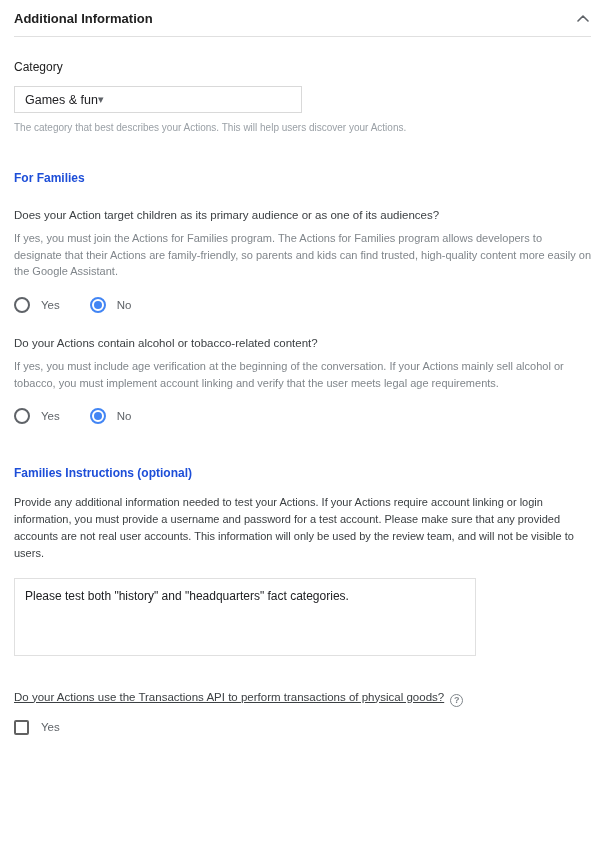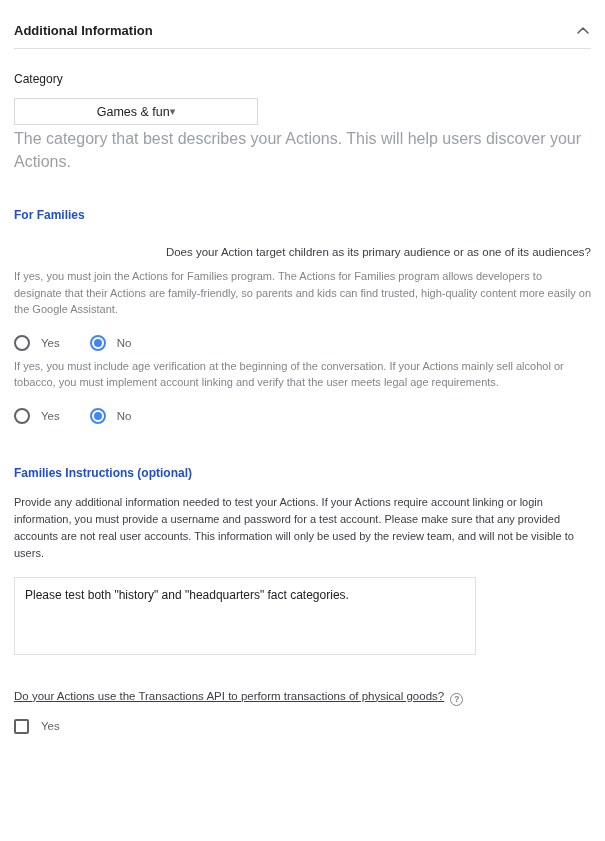--- a/index.html
+++ b/index.html
@@ -2,46 +2,46 @@
 <html><head>
 <meta charset="utf-8">
 <style>
   * { margin:0; padding:0; box-sizing:border-box; }
   html,body { background:#fff; }
   body {
     width:605px; height:841px; overflow:hidden;
     font-family:"Liberation Sans","DejaVu Sans",sans-serif;
     color:rgba(0,0,0,.87);
   }
-  .page { padding:12px 14px; }
+  .page { padding:0 14px; }
 
   .panel-header {
     height:37px; display:flex; align-items:center; justify-content:space-between;
     border-bottom:1px solid #e0e0e0; cursor:pointer;
   }
   .panel-title { font-size:13px; font-weight:700; color:#212121; }
   .chevron { flex:0 0 auto; margin-right:2px; }
 
   .field-label { margin-top:23px; font-size:12px; font-weight:400; color:#212121; }
 
   .select {
-    margin-top:12px; width:244px; height:27px;
+    margin-top:12px; width:288px; height:27px;
     border:1px solid #d9d9d9; background:#fff;
-    display:flex; align-items:center; justify-content:center;
+    display:flex; align-items:center; justify-content:flex-start;
     padding:0 10px; font-size:12.5px; color:#212124; cursor:pointer;
   }
   .dd-arrow { color:#5f6368; font-size:11px; line-height:1; }
 
-  .helper { margin-top:2px; font-size:16px; color:#9aa0a6; line-height:1.45; max-width:578px; }
+  .helper { margin-top:8px; font-size:10px; color:#9aa0a6; line-height:1.45; max-width:578px; }
 
   .section-heading { font-size:12px; font-weight:700; color:#1d4ed8; }
   .mt-lg { margin-top:35px; }
   .mt-xl { margin-top:42px; }
 
-  .question { margin-top:22px; font-size:11.5px; color:#3c4043; line-height:1.45; max-width:578px;text-align:right; }
+  .question { margin-top:22px; font-size:11.5px; color:#3c4043; line-height:1.45; max-width:578px; }
   .sub-helper { margin-top:7px; font-size:11px; color:#80868b; line-height:1.5; max-width:578px; }
 
   .radio-row { margin-top:17px; display:flex; align-items:center; }
   .radio-option { display:flex; align-items:center; cursor:pointer; }
   .radio-option + .radio-option { margin-left:30px; }
   .radio {
     width:16px; height:16px; border-radius:50%;
     border:2px solid #5f6368; position:relative; display:inline-block; background:#fff;
   }
   .radio.checked { border-color:#4285f4; }
@@ -99,20 +99,21 @@
     <label class="radio-option">
       <span class="radio"></span>
       <span class="radio-label">Yes</span>
     </label>
     <label class="radio-option">
       <span class="radio checked"></span>
       <span class="radio-label">No</span>
     </label>
   </div>
 
+  <div class="question">Do your Actions contain alcohol or tobacco-related content?</div>
   <div class="sub-helper">If yes, you must include age verification at the beginning of the conversation. If your Actions mainly sell alcohol or tobacco, you must implement account linking and verify that the user meets legal age requirements.</div>
   <div class="radio-row">
     <label class="radio-option">
       <span class="radio"></span>
       <span class="radio-label">Yes</span>
     </label>
     <label class="radio-option">
       <span class="radio checked"></span>
       <span class="radio-label">No</span>
     </label>

